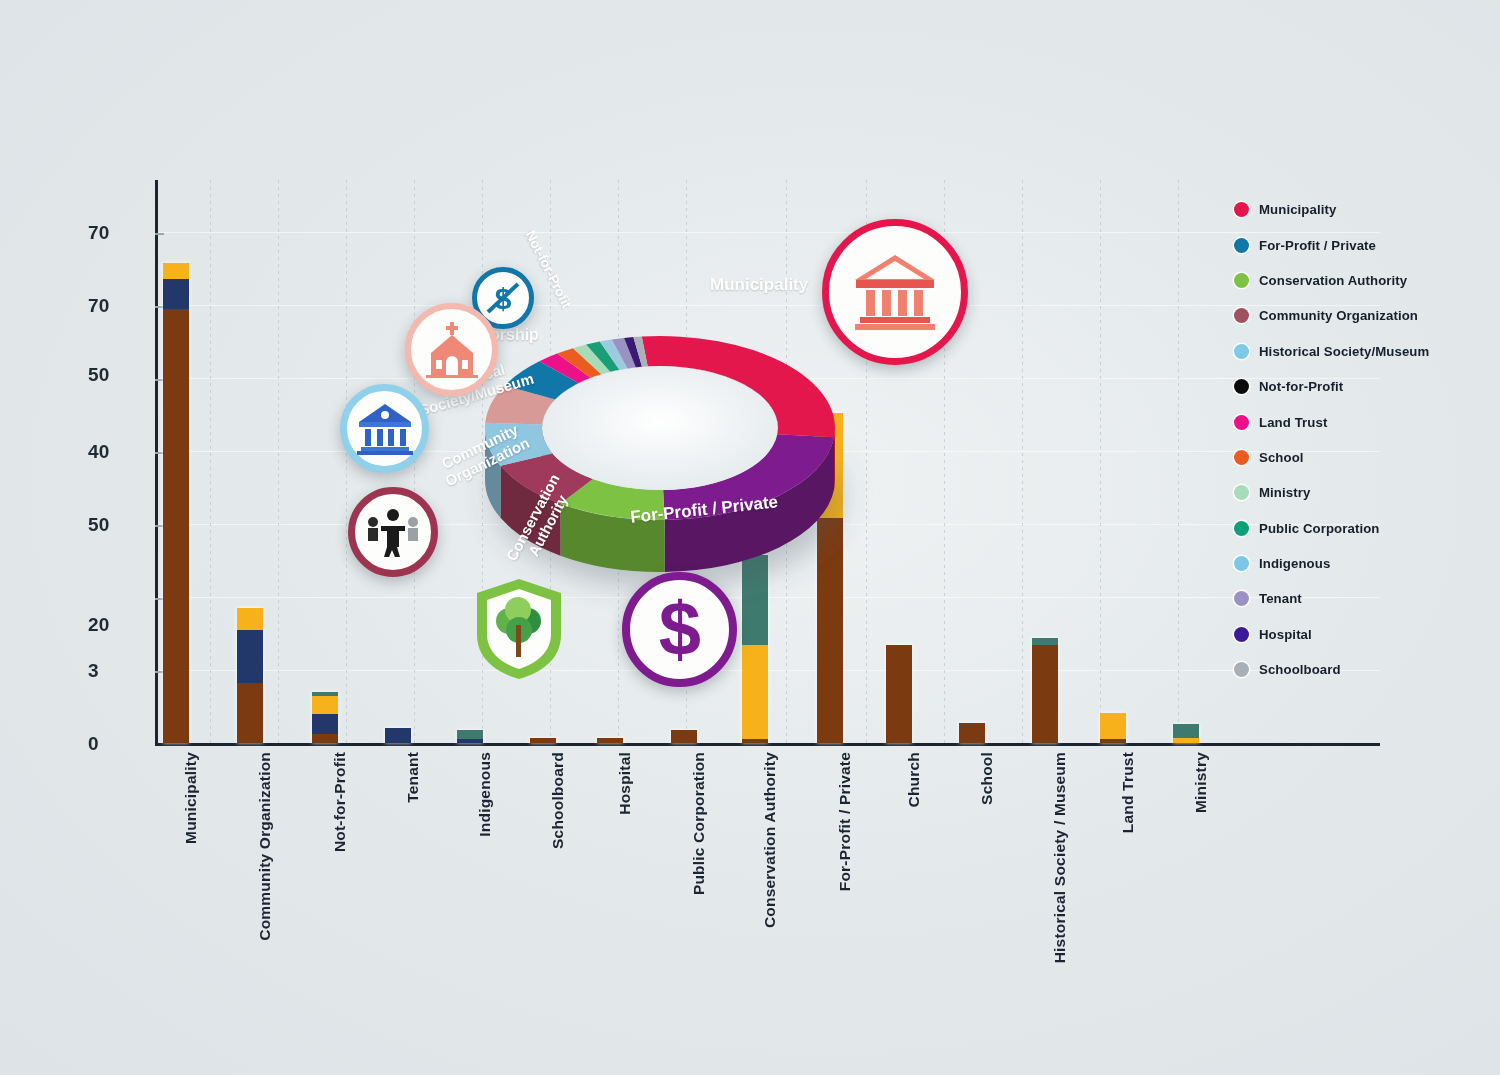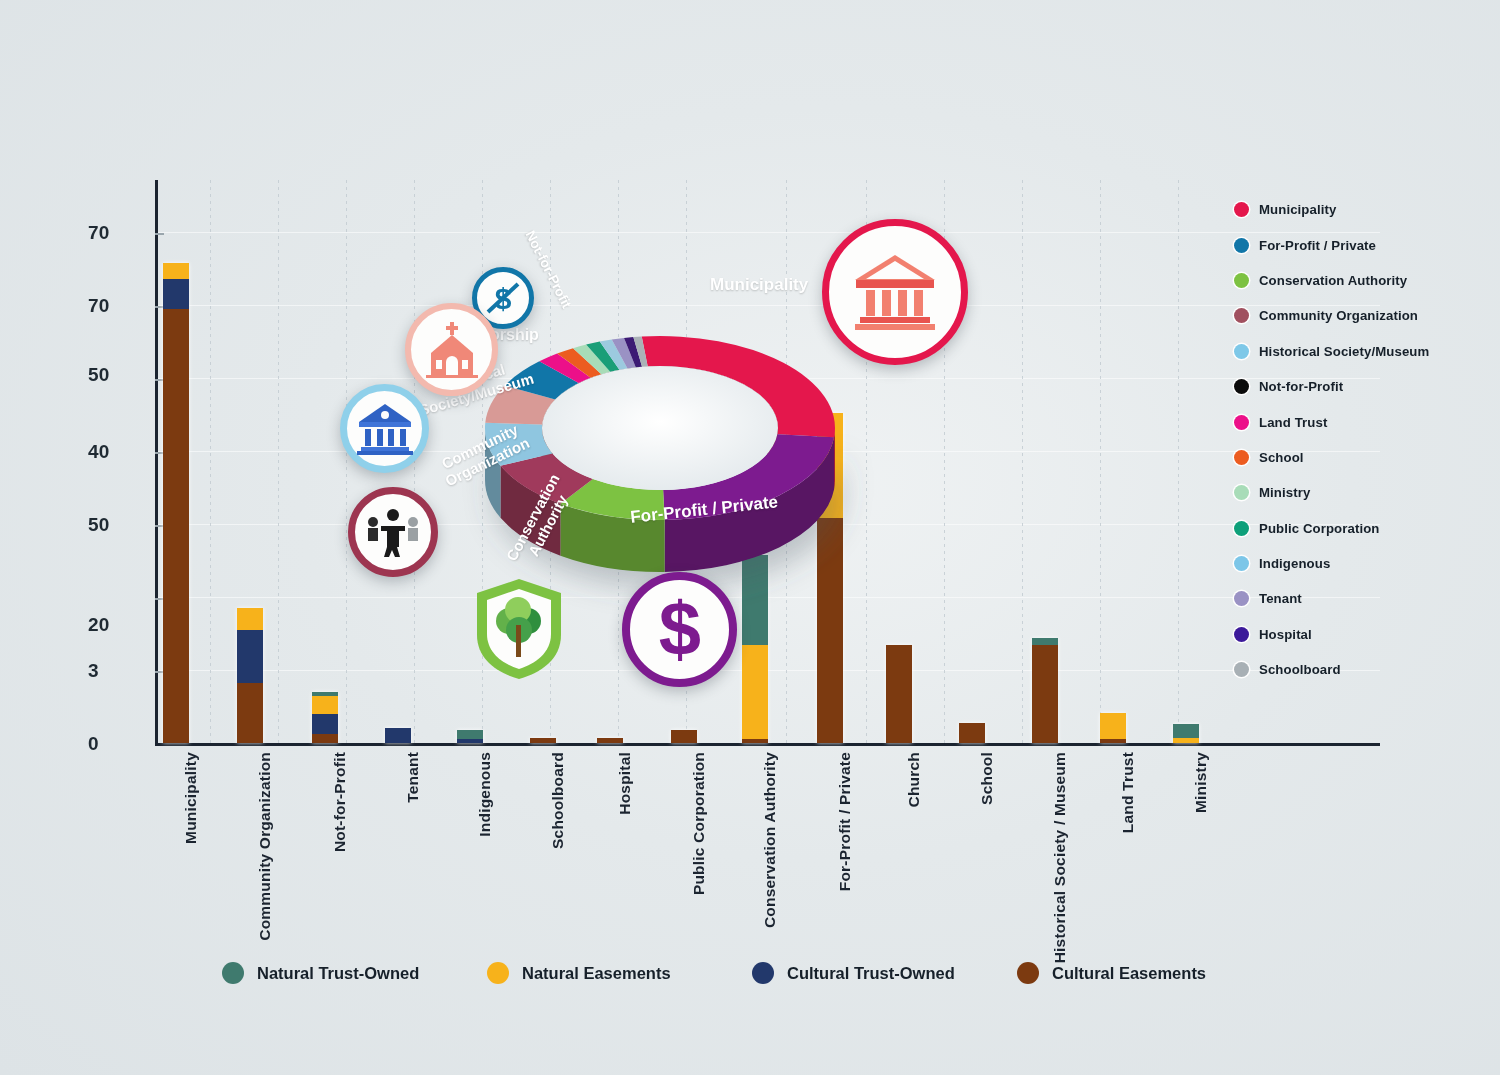--- a/index.html
+++ b/index.html
@@ -423,32 +423,14 @@
       </div>
       <div class="lr-item">
         <span class="lr-dot" style="background: rgb(60, 26, 154);"></span>
         <span class="lr-label">Hospital</span>
       </div>
       <div class="lr-item">
         <span class="lr-dot" style="background: rgb(168, 176, 181);"></span>
         <span class="lr-label">Schoolboard</span>
       </div>
     </div>
-  <div class="legend-bottom" id="legend-bottom">
-      <div class="lb-item">
-        <span class="lb-dot" style="background: rgb(63, 122, 110);"></span>
-        <span class="lb-label">Natural Trust-Owned</span>
-      </div>
-      <div class="lb-item">
-        <span class="lb-dot" style="background: rgb(247, 178, 27);"></span>
-        <span class="lb-label">Natural Easements</span>
-      </div>
-      <div class="lb-item">
-        <span class="lb-dot" style="background: rgb(34, 56, 107);"></span>
-        <span class="lb-label">Cultural Trust-Owned</span>
-      </div>
-      <div class="lb-item">
-        <span class="lb-dot" style="background: rgb(124, 58, 16);"></span>
-        <span class="lb-label">Cultural Easements</span>
-      </div>
-    </div>
 
 </div>
 
 </body></html>

